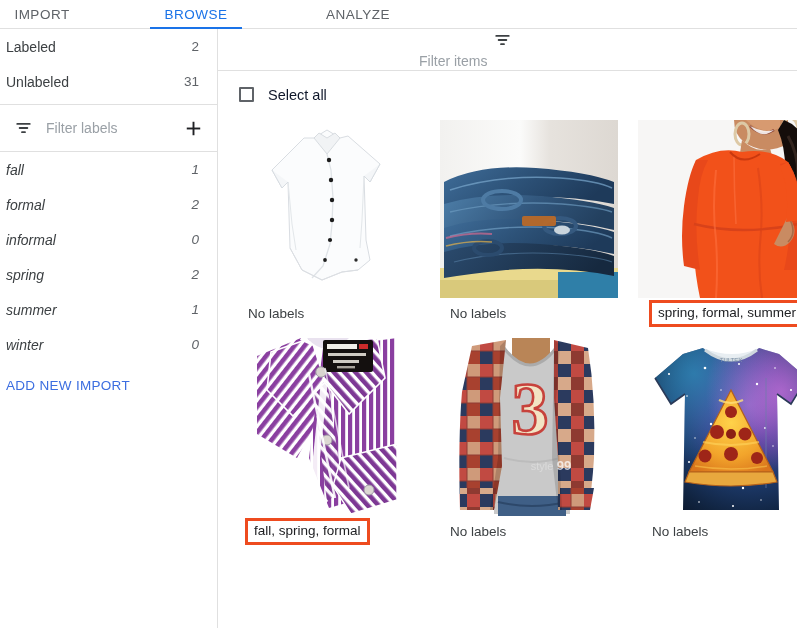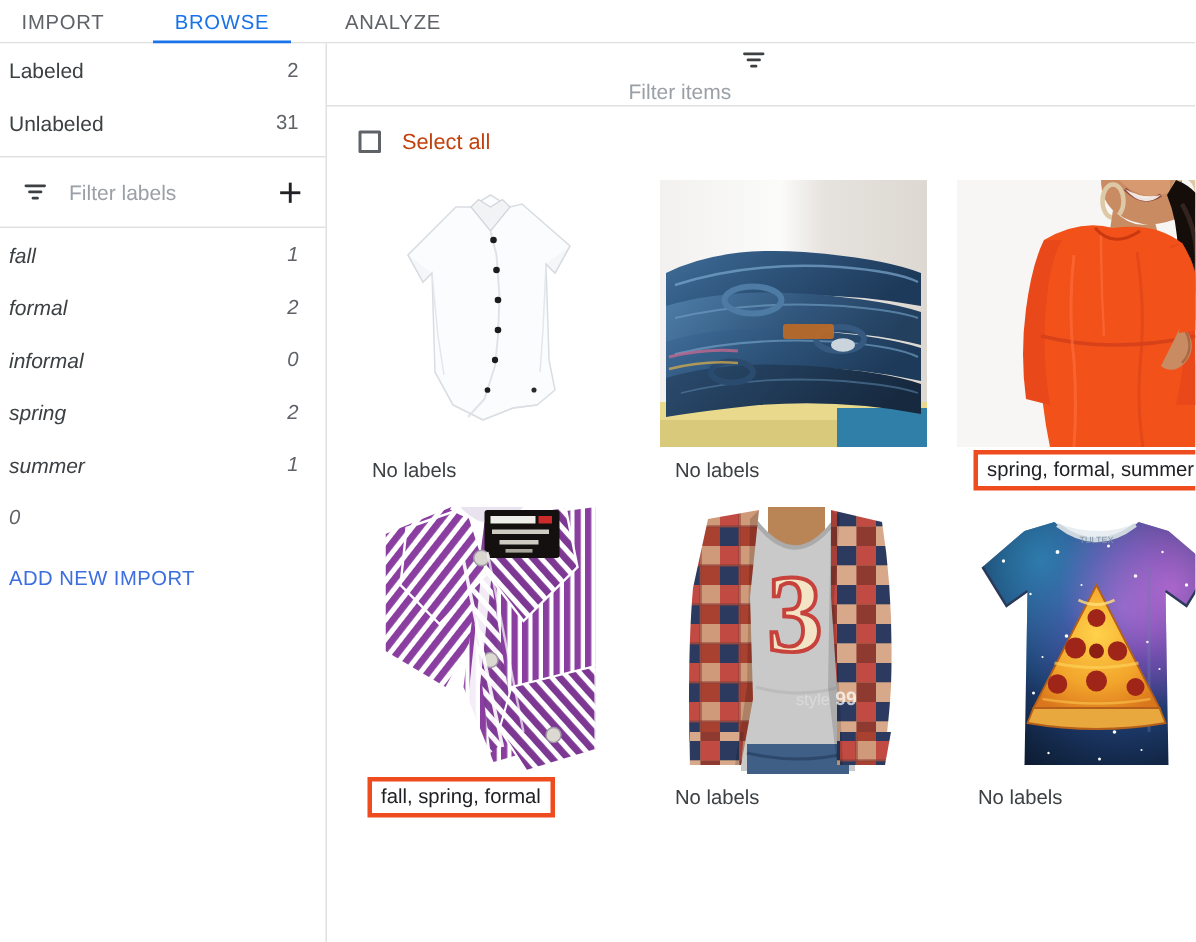--- a/index.html
+++ b/index.html
@@ -13,20 +13,21 @@
   }
 
   
   #tabbar {
     height: 29px;
     display: flex;
     align-items: flex-start;
     border-bottom: 1px solid #e0e0e0;
     background: #fff;
     position: relative;
+    gap: 48px;
   }
   .tab {
     position: relative;
     height: 28px;
     display: flex;
     align-items: center;
     justify-content: center;
     font-size: 13.5px;
     letter-spacing: .5px;
     color: #5f6368;
@@ -164,21 +165,21 @@
     width: 15px; height: 15px;
     border: 2px solid #5f6368;
     border-radius: 1px;
     background: #fff;
     cursor: pointer;
     margin-right: 14px;
     flex: none;
   }
   #select-all-row .sa-text {
     font-size: 14.5px;
-    color: #c2410c;
+    color: #0f172a;
     user-select: none;
   }
 
   
   #grid {
     display: grid;
     grid-template-columns: 186px 186px 186px;
     column-gap: 16px;
     row-gap: 8px;
     padding-left: 16px;
@@ -279,20 +280,21 @@
       </div>
       <div class="label-row">
         <span class="lr-label">spring</span>
         <span class="lr-count">2</span>
       </div>
       <div class="label-row">
         <span class="lr-label">summer</span>
         <span class="lr-count">1</span>
       </div>
       <div class="label-row">
+        <span class="lr-label">winter</span>
         <span class="lr-count">0</span>
       </div>
     </div>
 
     <div id="add-new-label">ADD NEW IMPORT</div>
   </div>
 
   <div id="main">
 
     <div id="filter-items-bar">

